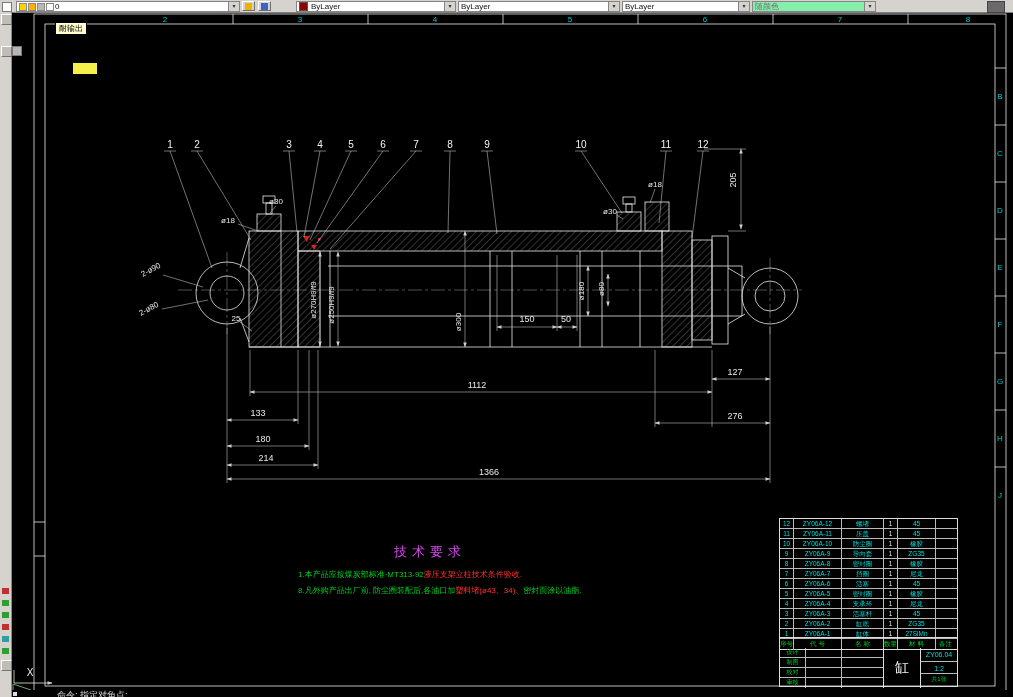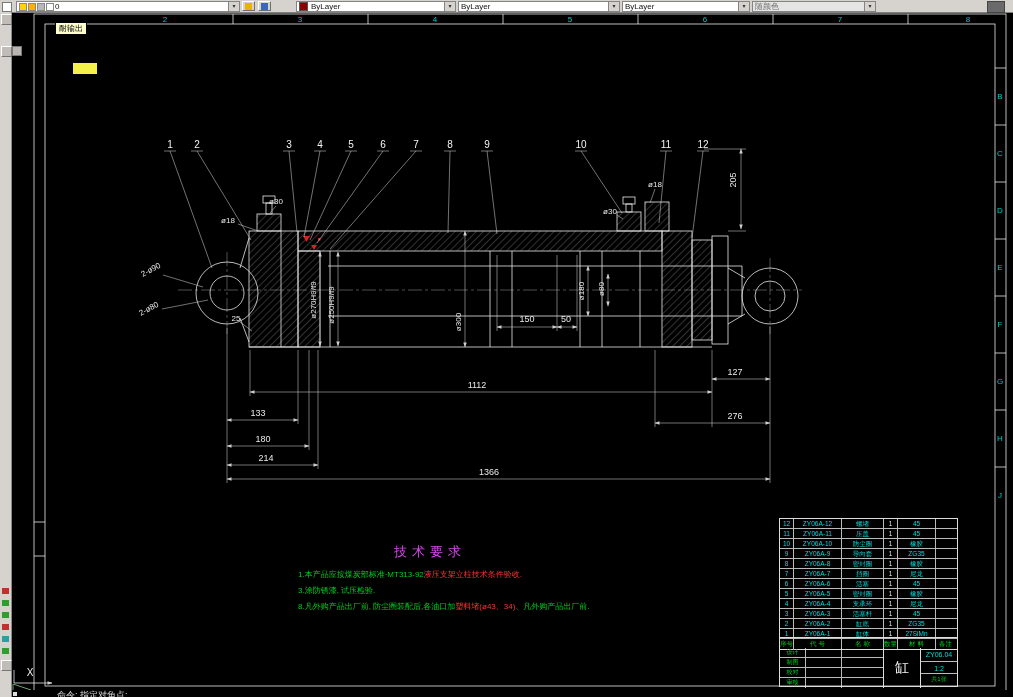--- a/index.html
+++ b/index.html
@@ -16,21 +16,21 @@
   .combo .val{flex:1;white-space:nowrap;overflow:hidden;line-height:9px;}
   .combo .dd{width:10px;height:9px;background:#d6d3ce;border-left:1px solid #848484;
              font-size:6px;line-height:9px;text-align:center;color:#333;flex:0 0 auto;}
   .mini{width:6px;height:6px;margin-right:1px;border:1px solid #888;flex:0 0 auto;}
   .swatch{width:7px;height:7px;background:#8e0000;border:1px solid #555;margin-right:3px;flex:0 0 auto;}
   .tbtn{position:absolute;top:1px;width:13px;height:10px;background:#d6d3ce;
         border:1px solid;border-color:#fff #6f6f6f #6f6f6f #fff;padding:0;}
   .tbtn span{display:block;width:7px;height:7px;margin:0 auto;}
   .g1{background:#e7b400;}
   .g2{background:#3b66c4;}
-  .combo.disabled{background:#e5e5e5;color:#6e6e6e;}
+  .combo.disabled{background:#86efac;color:#6e6e6e;}
   .tr-btn{position:absolute;right:8px;top:1px;width:16px;height:10px;background:#6a6a6a;
           border:1px solid #444;}
 
   
   .lstrip{position:absolute;left:0;top:12px;width:11px;height:685px;background:#d6d3ce;
           border-right:1px solid #8a8a8a;z-index:6;}
   .lsic{position:absolute;left:1px;width:9px;height:9px;background:#c0bdb8;
         border:1px solid;border-color:#fff #777 #777 #fff;}
   .lsm{position:absolute;left:2px;width:7px;height:6px;}
 
@@ -374,23 +374,22 @@
 
 <div class="tooltip">耐输出</div>
 <div class="ybox"></div>
 <div class="stray-ic"></div>
 
 <div class="tech">
   <div class="t">技术要求</div>
   <div class="n" style="margin-top:6px;">
     <span>1.本产品应按煤炭部标准·MT313-92</span><span class="red">液压支架立柱技术条件验收.</span>
   </div>
-  <div class="n"><span>3.涂防锈漆, 试压检验.</span></div>
   <div class="n">
-    <span>8.凡外购产品出厂前, 防尘圈装配后,各油口加</span><span class="red">塑料堵(ø43、34)</span><span>、凡外购产品出厂前.</span>
+    <span>8.凡外购产品出厂前, 防尘圈装配后,各油口加</span><span class="red">塑料堵(ø43、34)</span><span>、密封面涂以油脂.</span>
   </div>
 </div>
 
 <div class="plist">
   <div class="prow">
       <span class="pc">12</span>
       <span class="pc">ZY06A-12</span>
       <span class="pc">螺堵</span>
       <span class="pc w">1</span>
       <span class="pc">45</span>

